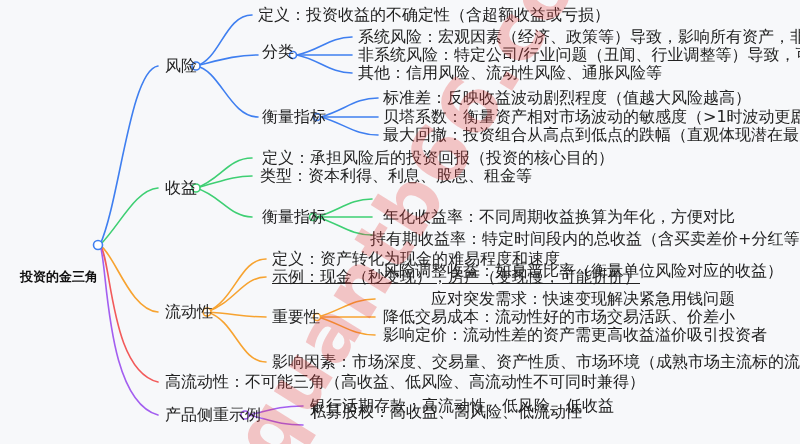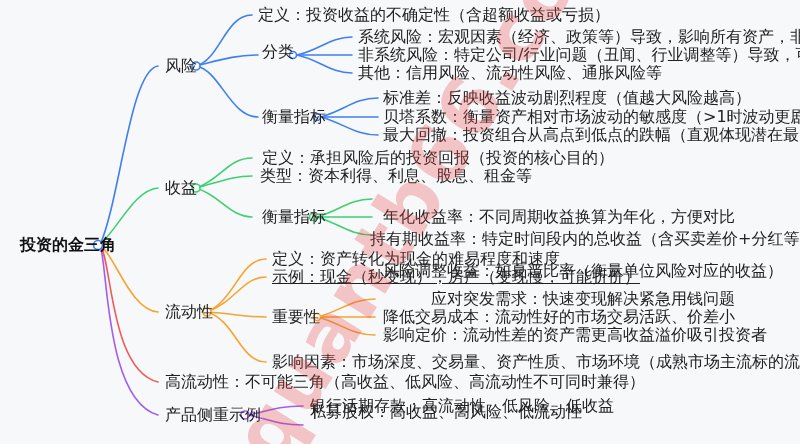--- a/index.html
+++ b/index.html
@@ -12,22 +12,23 @@
     #canvas { position: absolute; left: 0; top: 0; width: 800px; height: 444px; }
     .lbl {
       position: absolute;
       font-size: 16px;
       line-height: 14px;
       color: #222;
       white-space: nowrap;
     }
     .root {
       font-weight: bold;
-      font-size: 16px;
+      font-size: 13px;
       color: #111;
+      margin-top: 32px;
     }
     .watermark {
       position: absolute;
       left: 150px; top: 190px;
       font-family: "DejaVu Sans", sans-serif;
       font-size: 78px;
       font-weight: bold;
       color: rgba(230, 60, 60, 0.28);
       transform: rotate(-58deg);
       transform-origin: left top;

